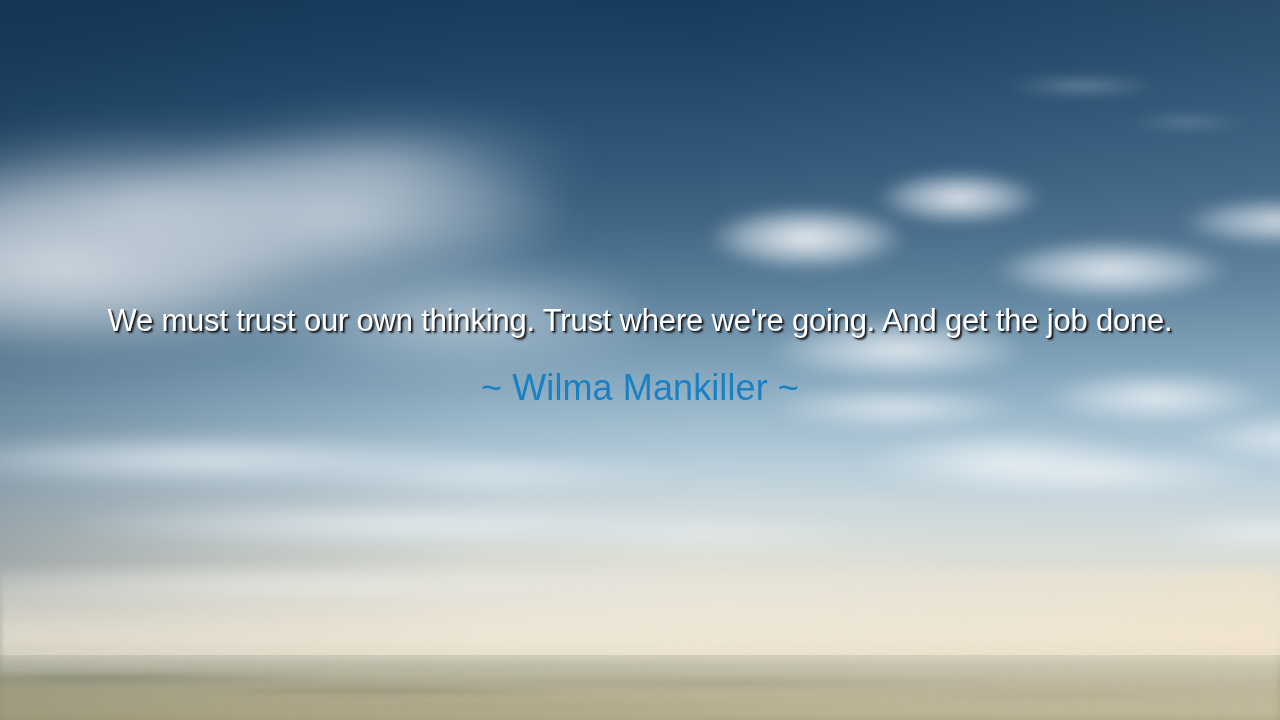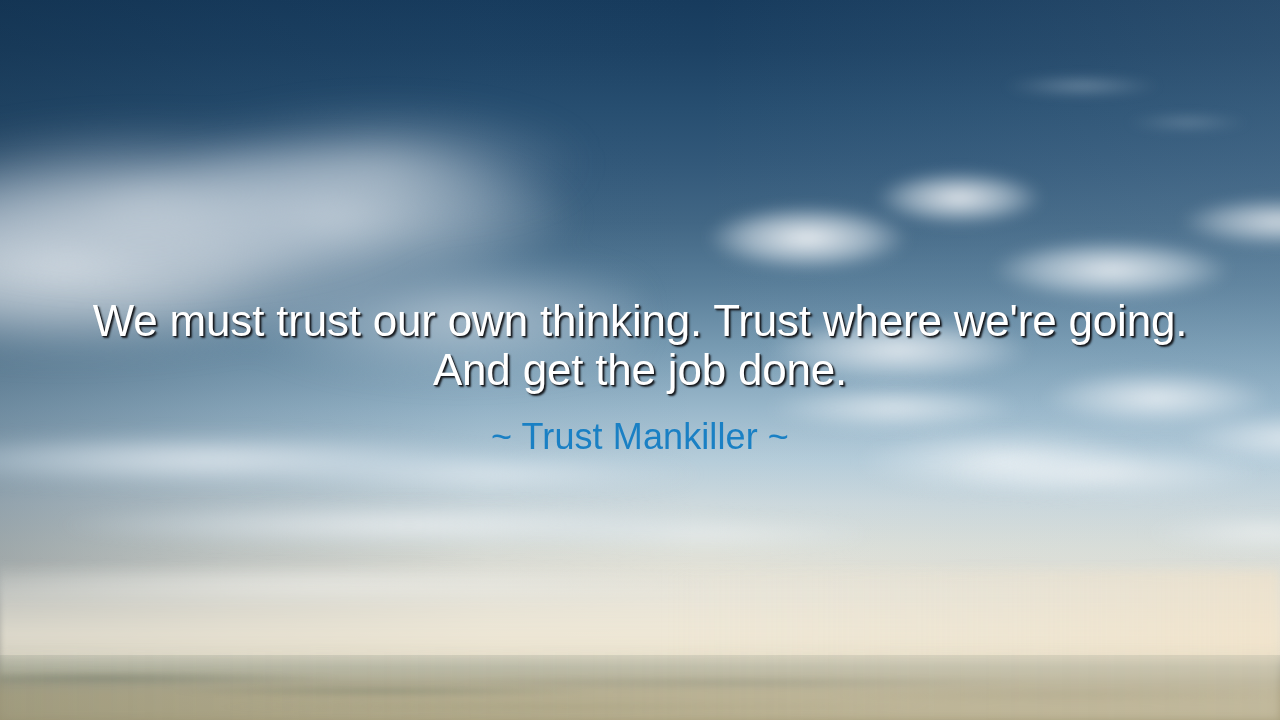--- a/index.html
+++ b/index.html
@@ -261,21 +261,21 @@
     top: 296px;
     transform: translateX(-50%);
     width: 1120px;
     text-align: center;
     z-index: 10;
   }
 
   .quote-text {
     margin: 0;
     font-family: "Liberation Sans", sans-serif;
-    font-size: 44px;
+    font-size: 31px;
     line-height: 49px;
     font-weight: 400;
     color: #ffffff;
     letter-spacing: -0.2px;
     text-shadow:
       2px 2px 2px rgba(20,22,26,0.92),
       1px 1px 0px rgba(30,32,36,0.75);
     white-space: normal;
   }
 
@@ -311,16 +311,16 @@
 
   <div class="haze-band"></div>
   <div class="haze-warm-right"></div>
 
   <div class="land"></div>
   <div class="land-detail"></div>
   <div class="land-haze-overlay"></div>
 
   <div class="quote-block">
     <p class="quote-text">We must trust our own thinking. Trust where we're going. And get the job done.</p>
-    <p class="quote-author">~ Trust Mankiller ~</p>
+    <p class="quote-author">~ Wilma Mankiller ~</p>
   </div>
 
 </div>
 
 </body></html>

